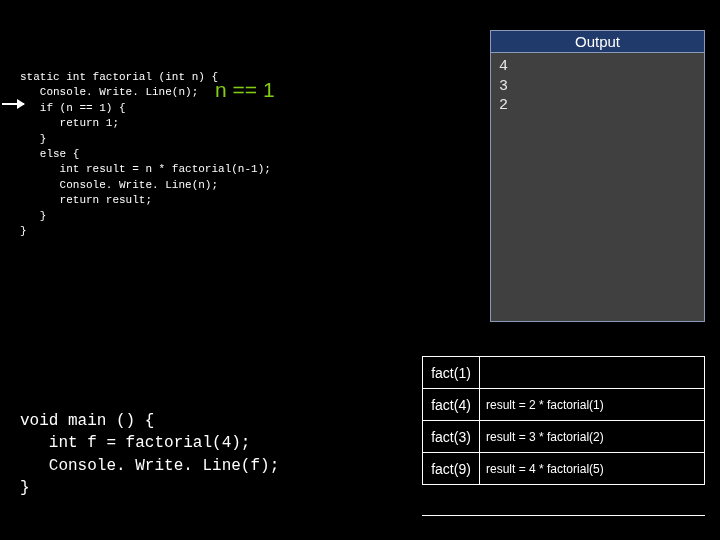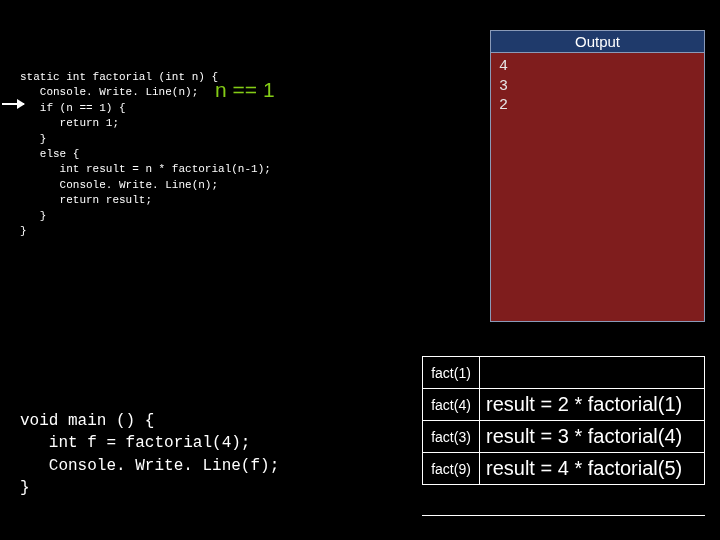--- a/index.html
+++ b/index.html
@@ -54,21 +54,21 @@
     font-size: 16px;
     line-height: 1.4;
     white-space: pre;
   }
   .output-panel {
     position: absolute;
     right: 15px;
     top: 30px;
     width: 215px;
     height: 292px;
-    background: #7f1d1d;
+    background: #404040;
     border: 1px solid #8a9ab8;
   }
   .output-header {
     background: #1f3a6b;
     color: #fff;
     text-align: center;
     font-size: 15px;
     padding: 2px 0;
     border-bottom: 1px solid #8a9ab8;
   }
@@ -102,21 +102,21 @@
     align-items: center;
     justify-content: center;
     font-size: 14px;
   }
   .stack-val {
     flex: 1;
     border-right: 1px solid #fff;
     display: flex;
     align-items: center;
     padding-left: 6px;
-    font-size: 20px;
+    font-size: 12px;
   }
 </style>
 </head>
 <body>
 
 <div class="arrow"></div>
 
 <div class="condition">n == 1</div>
 
 <div class="code-area">static int factorial (int n) {
@@ -147,21 +147,21 @@
   <div class="stack-row">
     <div class="stack-label">fact(1)</div>
     <div class="stack-val"></div>
   </div>
   <div class="stack-row">
     <div class="stack-label">fact(4)</div>
     <div class="stack-val">result = 2 * factorial(1)</div>
   </div>
   <div class="stack-row">
     <div class="stack-label">fact(3)</div>
-    <div class="stack-val">result = 3 * factorial(4)</div>
+    <div class="stack-val">result = 3 * factorial(2)</div>
   </div>
   <div class="stack-row">
     <div class="stack-label">fact(9)</div>
     <div class="stack-val">result = 4 * factorial(5)</div>
   </div>
   <div class="stack-row">
   </div>
 </div>
 
 </body></html>

